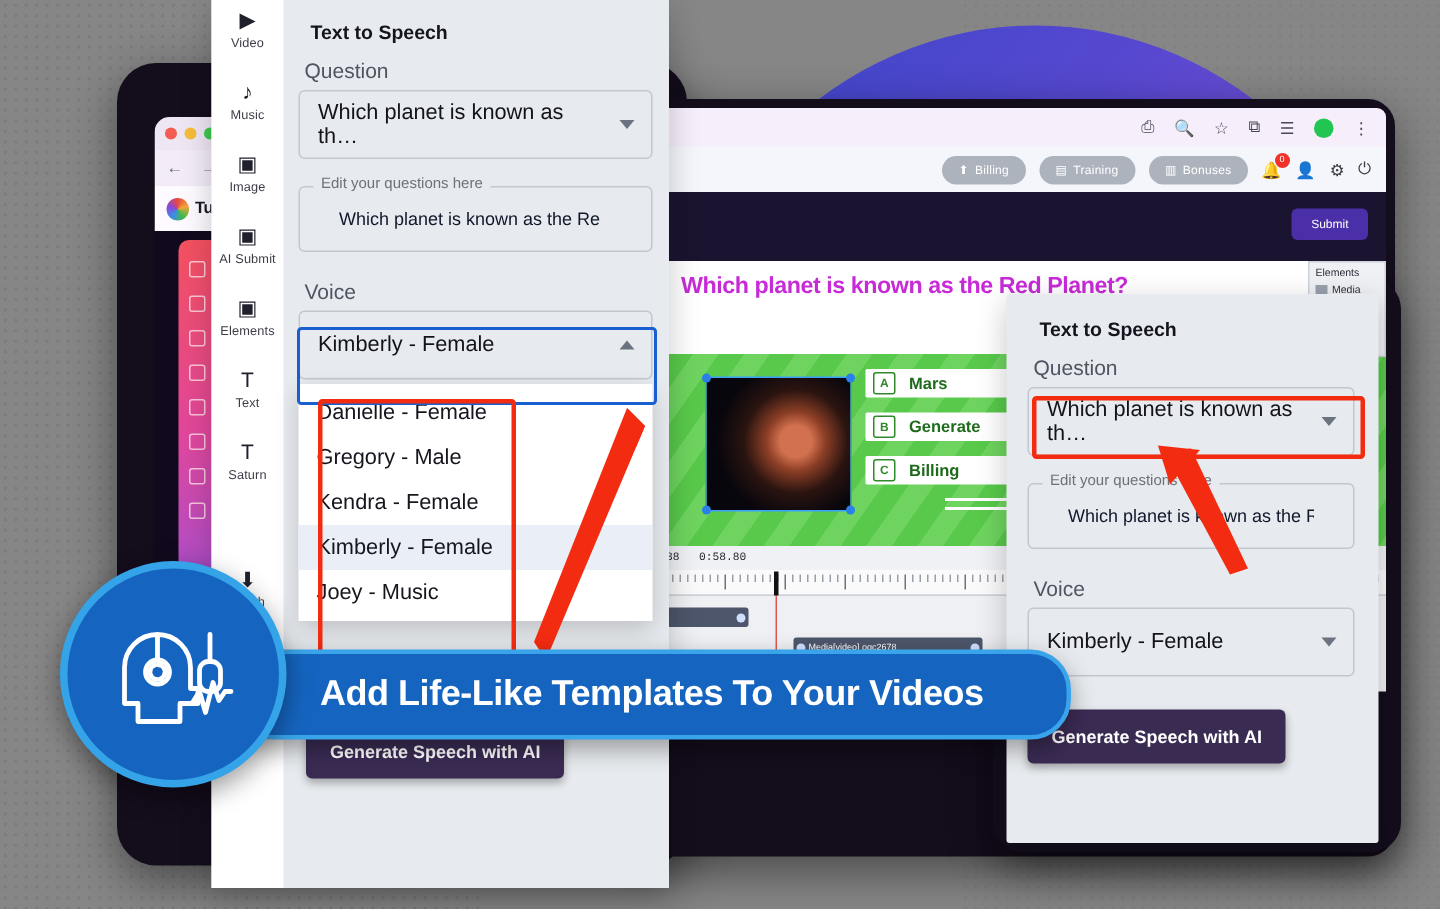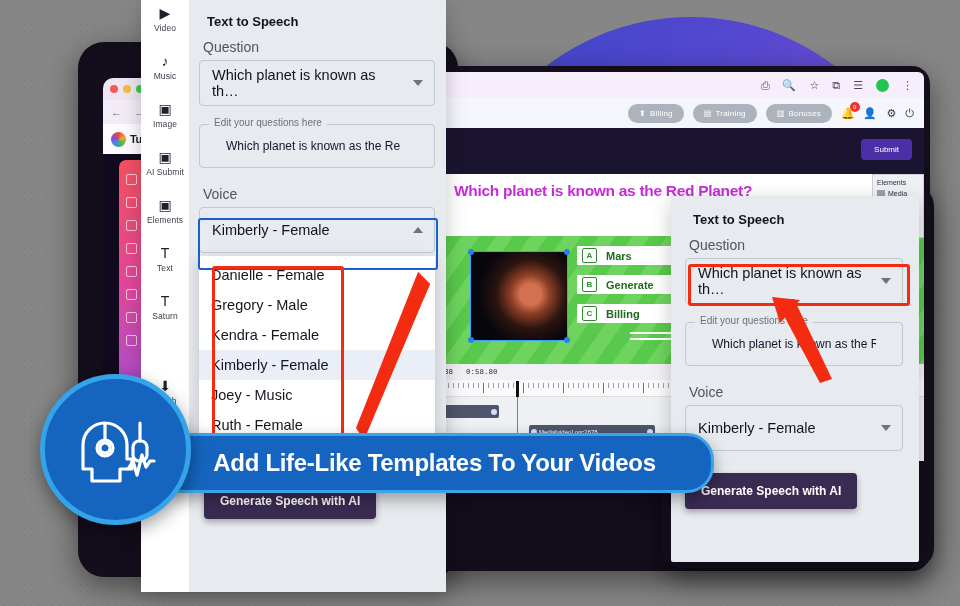--- a/index.html
+++ b/index.html
@@ -495,21 +495,20 @@
         <span class="caret up"></span>
       </div>
     </div>
 
     <div class="dropdown">
       <div class="dditem">Danielle - Female</div>
       <div class="dditem">Gregory - Male</div>
       <div class="dditem">Kendra - Female</div>
       <div class="dditem sel">Kimberly - Female</div>
       <div class="dditem">Joey - Music</div>
-      <div class="dditem">Ruth - Female</div>
     </div>
 
     <button class="genbtn" style="position:absolute;left:63px;top:483px;">Generate Speech with AI</button>
   </div>
 
   <div class="bluebox" style="left:198px;top:218px;width:236px;height:48px;"></div>
   <div class="redbox" style="left:212px;top:266px;width:126px;height:172px;"></div>
   <svg class="arrow" style="left:330px;top:268px;" width="110" height="180" viewBox="0 0 110 180">
     <path d="M88 4 L100 16 L34 172 L26 160 Z" fill="#f32b11"></path>
     <path d="M88 4 L100 16 L94 30 Z" fill="#f32b11"></path>

